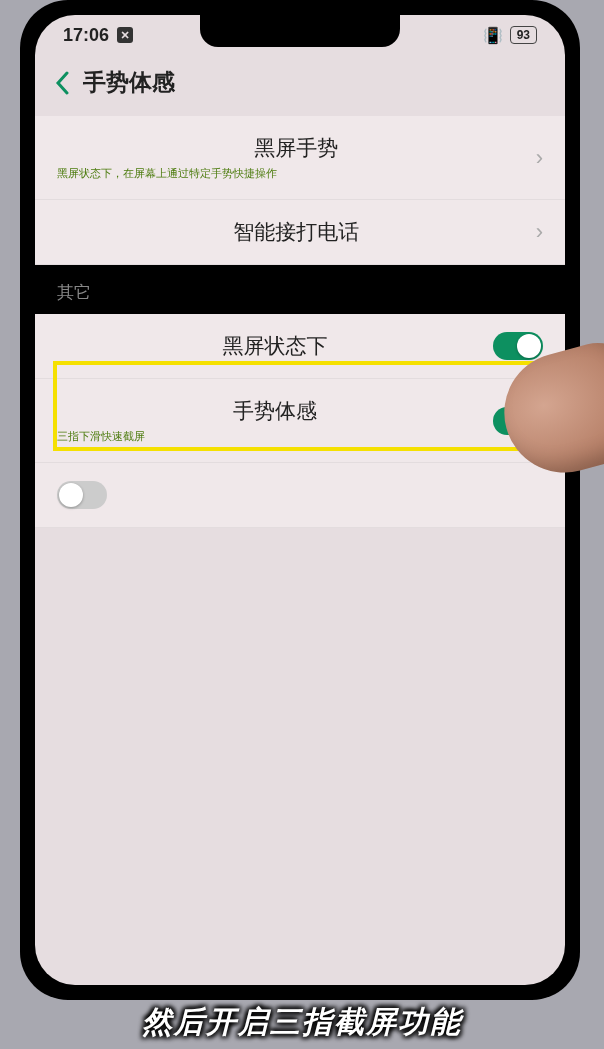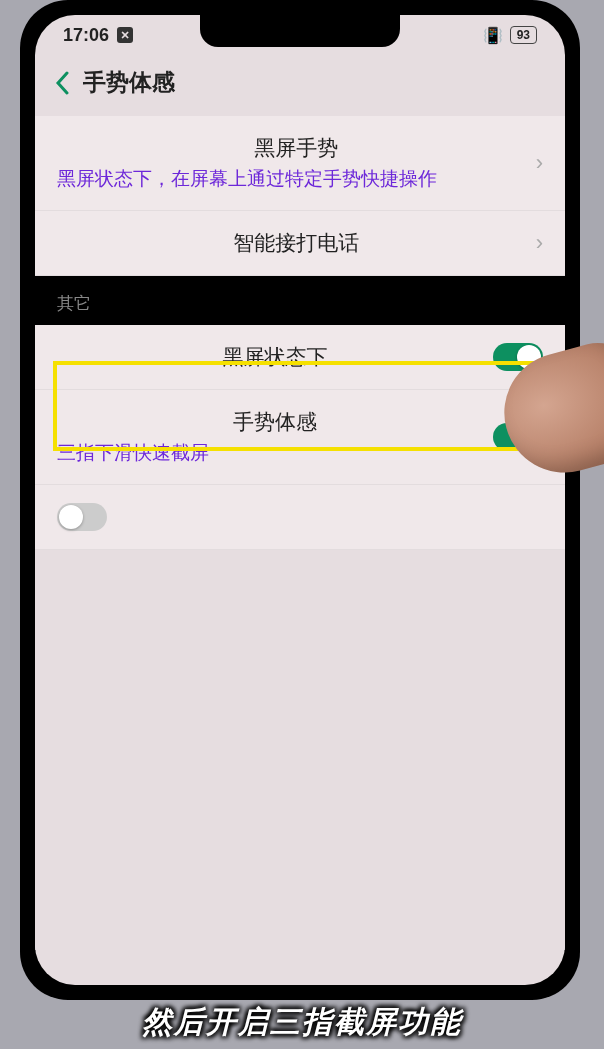--- a/index.html
+++ b/index.html
@@ -78,21 +78,21 @@
     }
     .item {
       display: flex; justify-content: space-between; align-items: center;
       padding: 18px 22px;
       border-bottom: 1px solid rgba(0,0,0,0.05);
       min-height: 58px;
       position: relative;
     }
     .item-text { flex: 1; }
     .item-title { font-size: 21px; color: #222; font-weight: 500; text-align: center; }
-    .item-sub { font-size: 19px; color: #6d28d9; margin-top: 4px; }
+    .item-sub { font-size: 11px; color: #4d7c0f; margin-top: 4px; }
     .chevron { color: #aaa; font-size: 22px; font-weight: 300; }
     .section-label {
       padding: 16px 22px 10px 22px;
       font-size: 17px; color: #888;
       background: #000000;
     }
     .toggle {
       width: 50px; height: 28px; border-radius: 14px;
       position: relative; cursor: pointer;
     }

